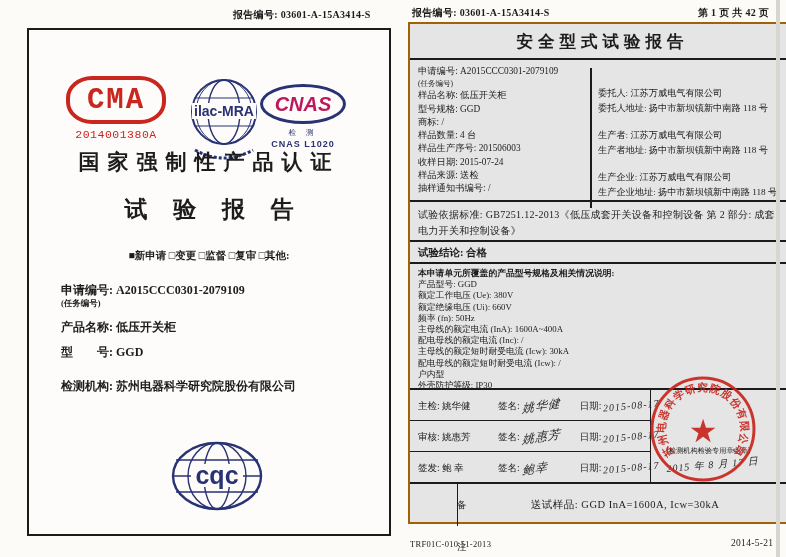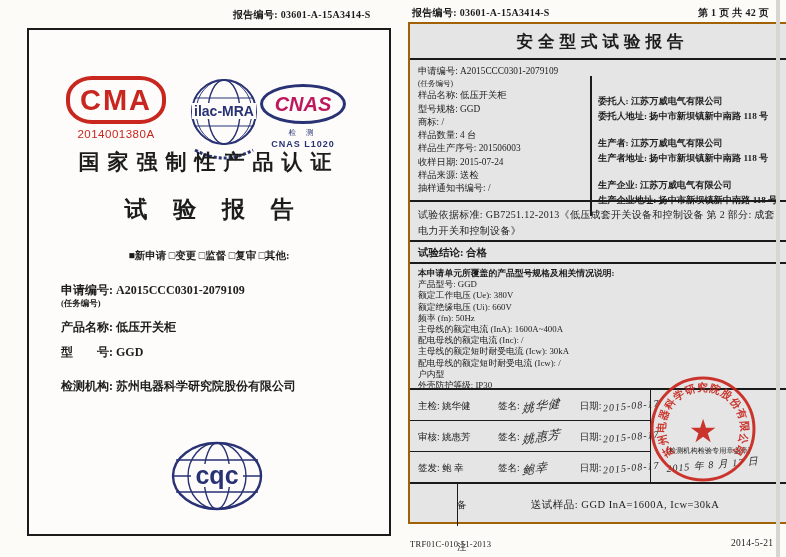--- a/index.html
+++ b/index.html
@@ -2,21 +2,21 @@
 <html><head>
 <meta charset="utf-8">
 <style>
   * { margin:0; padding:0; box-sizing:border-box; }
   body { background:#e9e7e2; font-family:"Liberation Serif","DejaVu Serif",serif; }
   .canvas { position:relative; width:786px; height:557px; background:#fcfbf8; color:#1c1c1c; overflow:hidden; margin:0 auto; }
   .hdr { position:absolute; font-size:10px; font-weight:600; letter-spacing:.3px; white-space:nowrap; }
 
   
   .lpage { position:absolute; left:27px; top:28px; width:364px; height:508px; border:2px solid #1b1b1b; background:#fdfcfa; }
-  .cma { position:absolute; left:34px; top:46px; width:106px; text-align:center; font-family:Liberation Sans, sans-serif; }
+  .cma { position:absolute; left:34px; top:46px; width:106px; text-align:center; font-family:Liberation Mono, monospace; }
   .cma-word { width:100px; height:48px; margin:0 auto; border:4px solid #c8261e; border-radius:26px/22px; color:#c8261e; font-weight:bold; font-size:29px; line-height:41px; letter-spacing:2px; }
   .cma-num { color:#c8261e; font-size:11.5px; margin-top:4px; letter-spacing:.5px; }
   .ilac { position:absolute; left:154px; top:40px; }
   .cnas { position:absolute; left:226px; top:54px; width:96px; text-align:center; font-family:"Liberation Sans",sans-serif; }
   .cnas-oval { width:86px; height:40px; margin:0 auto; border:3px solid #283274; border-radius:50%; color:#be185d; font-weight:bold; font-style:italic; font-size:20px; line-height:35px; }
   .cnas-sub { color:#283274; font-size:7.5px; margin-top:4px; letter-spacing:4px; }
   .cnas-num { color:#283274; font-size:9px; font-weight:bold; margin-top:1px; letter-spacing:1px; }
   .ltitle1 { position:absolute; left:0; top:118px; width:100%; text-align:center; font-size:21px; font-weight:bold; letter-spacing:8px; }
   .ltitle2 { position:absolute; left:0; top:164px; width:100%; text-align:center; font-size:23px; font-weight:bold; letter-spacing:10px; text-indent:10px; }
   .lchk { position:absolute; left:0; top:219px; width:100%; text-align:center; font-size:10.5px; font-weight:bold; }
@@ -24,21 +24,21 @@
   .lnote { position:absolute; left:32px; font-size:8.5px; font-weight:bold; }
   .cqc { position:absolute; left:140px; top:408px; }
 
   
   .rpage { position:absolute; left:408px; top:22px; width:389px; height:502px; border:2px solid #a16207; background:#e5e5e5; }
   .r-title { position:absolute; left:0; top:0; width:100%; height:36px; border-bottom:2px solid #1b1b1b; text-align:center; line-height:36px; font-size:16.5px; font-weight:bold; letter-spacing:5px; }
   .r-info { position:absolute; left:0; top:36px; width:100%; height:142px; border-bottom:2px solid #1b1b1b; }
   .ri-left { position:absolute; left:0; top:0; width:180px; height:100%; padding:5px 4px 0 8px; }
   .ri-left div { font-size:9.3px; line-height:13.3px; white-space:nowrap; }
   .ri-left .tiny { font-size:7.5px; line-height:11px; }
-  .ri-right { position:absolute; left:180px; top:16px; width:176px; height:100%; border-left:2px solid #1b1b1b; padding:18px 2px 0 6px;font-weight:bold; }
+  .ri-right { position:absolute; left:180px; top:8px; width:176px; height:100%; border-left:2px solid #1b1b1b; padding:18px 2px 0 6px; }
   .ri-right .grp { margin-bottom:12px; }
   .ri-right div { font-size:9.2px; line-height:15px; white-space:nowrap; }
   .r-std { position:absolute; left:0; top:178px; width:100%; height:40px; border-bottom:2px solid #1b1b1b; padding:5px 10px 4px 8px; font-size:10px; font-weight:400; line-height:15.5px; letter-spacing:.3px; }
   .r-concl { position:absolute; left:0; top:218px; width:100%; height:22px; border-bottom:2px solid #1b1b1b; padding-left:8px; line-height:21px; font-size:10.5px; font-weight:600; }
   .r-spec { position:absolute; left:0; top:240px; width:100%; height:126px; border-bottom:2px solid #1b1b1b; padding:4px 8px 0 8px; }
   .r-spec div { font-size:8.8px; line-height:11.2px; white-space:nowrap; }
   .r-spec .spec-title { font-weight:600; }
   .sig-row { position:absolute; left:0; width:240px; height:31px; padding-left:8px; line-height:30px; font-size:9.5px; white-space:nowrap; }
   .sig-b { border-bottom:1.5px solid #1b1b1b; }
   .sig-row .role { display:inline-block; width:80px; }

